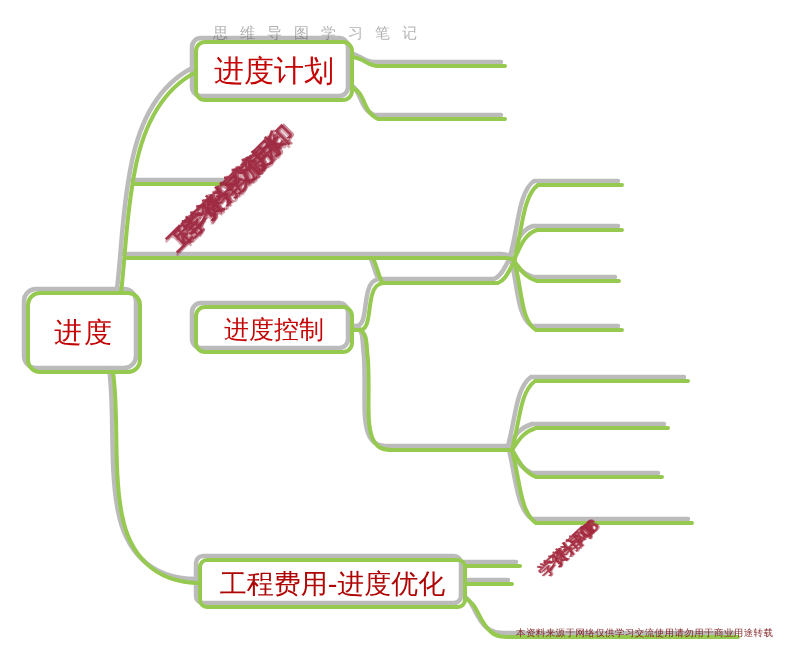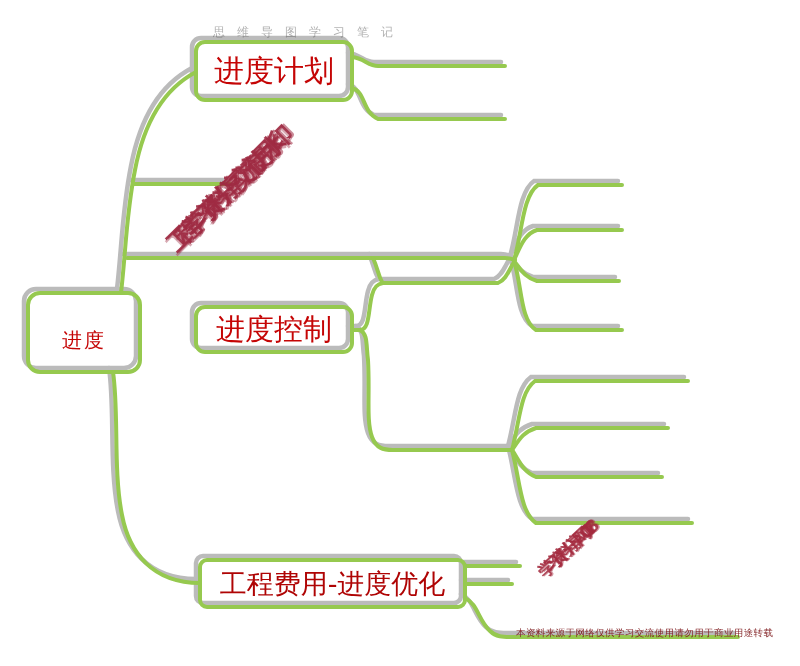--- a/index.html
+++ b/index.html
@@ -10,34 +10,34 @@
   }
   html,body{margin:0;padding:0;background:#ffffff;}
   .stage{position:relative;width:800px;height:666px;background:#ffffff;overflow:hidden;
          font-family:"DejaVu Sans","Liberation Sans",sans-serif;}
   svg{position:absolute;left:0;top:0;}
   .ghost path, .ghost rect{stroke:var(--shadow-gray);stroke-width:4.5;fill:none;stroke-linecap:round;}
   .branch path{stroke:var(--branch-green);stroke-width:4;fill:none;stroke-linecap:round;}
   .nodebox{stroke:var(--branch-green);stroke-width:4;fill:none;}
   .node-label{position:absolute;display:flex;align-items:center;justify-content:center;
       font-weight:400;color:var(--node-red);white-space:nowrap;line-height:1;}
-  .root-label{left:28px;top:300px;width:112px;height:79px;font-size:20px;letter-spacing:2px;}
+  .root-label{left:28px;top:293px;width:112px;height:79px;font-size:28px;letter-spacing:2px;}
   .plan-label{left:196px;top:42px;width:156px;height:58px;font-size:30px;}
-  .control-label{left:196px;top:307px;width:156px;height:45px;font-size:29px;}
+  .control-label{left:196px;top:307px;width:156px;height:45px;font-size:25px;}
   .cost-label{left:200px;top:560px;width:265px;height:47px;font-size:27px;color:var(--cost-red);text-align:center;}
   .wm{position:absolute;font-weight:700;white-space:nowrap;pointer-events:none;}
   .wm-main{left:160px;top:236px;transform-origin:0 0;transform:rotate(-45deg);
       font-size:24px;letter-spacing:-13px;color:rgba(158,42,66,0.92);
       text-shadow:2px 1px 0 rgba(158,42,66,0.55), -2px 2px 0 rgba(158,42,66,0.4);}
   .wm-small{left:533px;top:566px;transform-origin:0 0;transform:rotate(-43deg);
       font-size:17px;letter-spacing:-9px;color:rgba(163,42,62,0.85);
       text-shadow:1px 1px 0 rgba(163,42,62,0.5);}
   .wm-bottom{left:488px;top:627px;font-size:9.5px;letter-spacing:0.4px;
       color:rgba(128,28,32,0.95);font-weight:400;margin-left:28px;}
-  .wm-topfaint{left:213px;top:24px;font-size:12px;letter-spacing:12px;
+  .wm-topfaint{left:213px;top:24px;font-size:15px;letter-spacing:12px;
       color:rgba(70,70,70,0.42);font-weight:400;}
 </style>
 </head>
 <body>
 
 <div class="stage">
 
   <svg width="800" height="666" viewBox="0 0 800 666">
 
     <g class="ghost" transform="translate(-4,-4)">

